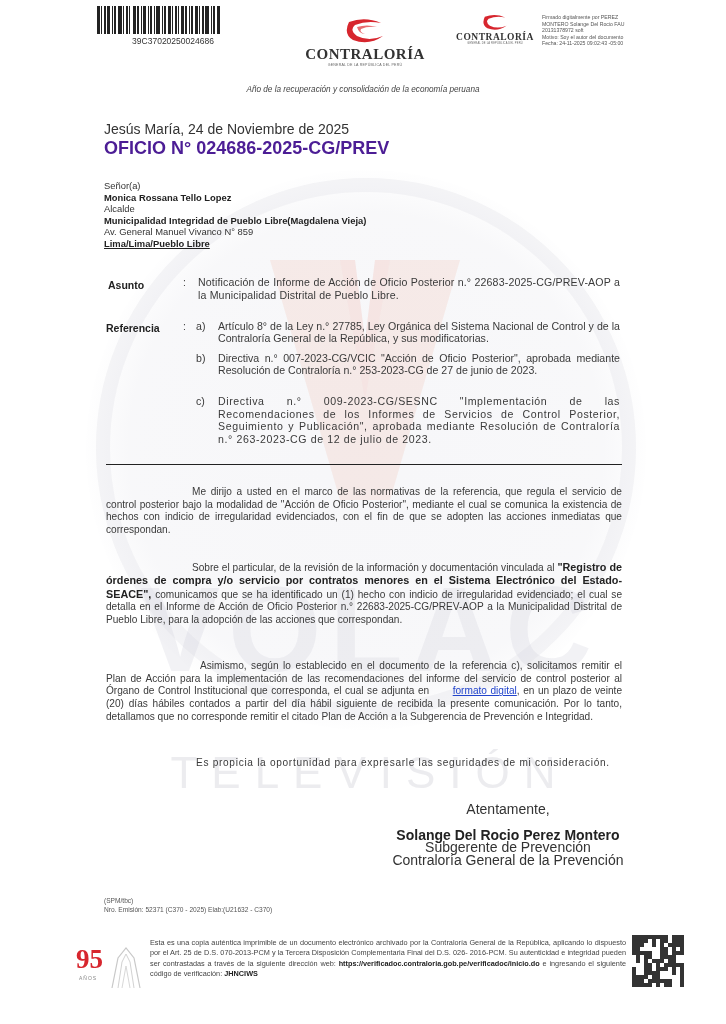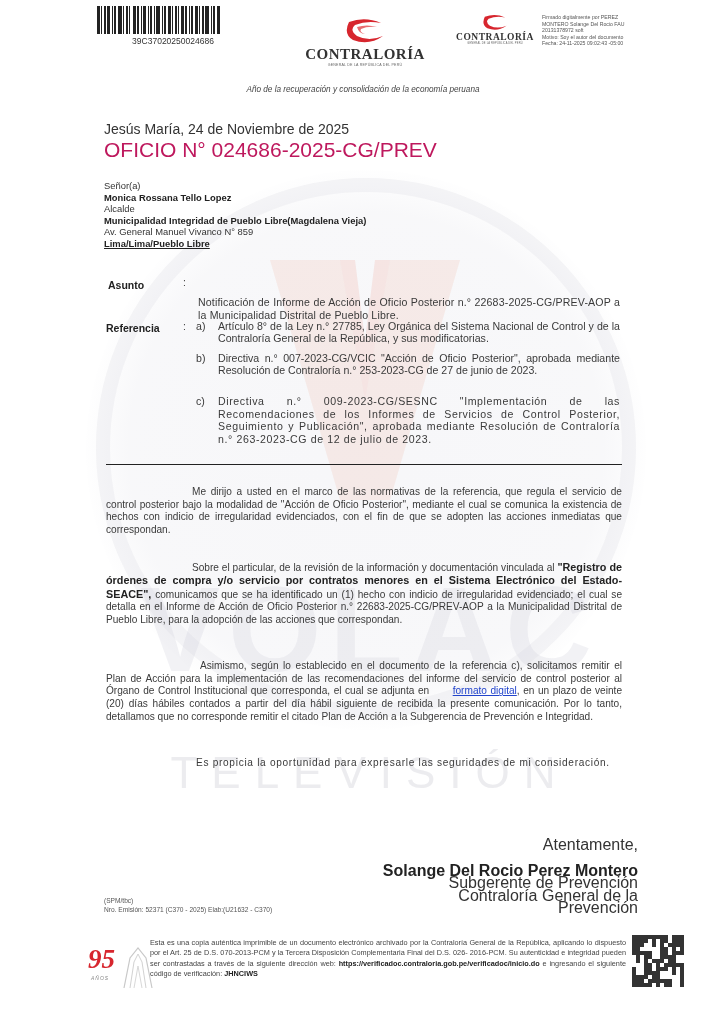--- a/index.html
+++ b/index.html
@@ -22,48 +22,48 @@
   .barcode span { display:block; height:100%; background:#222; }
   .barcode-num { position:absolute; left:97px; top:36px; width:152px; text-align:center; font-size:8.5px; color:#333; }
   .logo { position:absolute; text-align:center; }
   .logo .word { font-family:"Liberation Serif", serif; font-weight:bold; color:#333; letter-spacing:0.5px; }
   .logo .sub { color:#666; letter-spacing:0.2px; }
   .sigstamp { position:absolute; left:542px; top:14px; width:140px; font-size:5.2px; line-height:6.6px; color:#555; }
   .motto { position:absolute; left:180px; top:84px; width:366px; text-align:center; font-style:italic;
            font-size:8.2px; line-height:11px; color:#444; }
 
   .place-date { position:absolute; left:104px; top:121px; font-size:14px; color:#333; }
-  .oficio { position:absolute; left:104px; top:138px; font-size:21px; font-weight:normal; color:#be185d; }
+  .oficio { position:absolute; left:104px; top:138px; font-size:18px; font-weight:bold; color:#4c1d95; }
 
   .addressee { position:absolute; left:104px; top:180px; font-size:9.4px; line-height:11.6px; color:#333; }
   .addressee .b { font-weight:bold; color:#222; }
   .addressee .u { text-decoration:underline; }
 
   .lbl { position:absolute; font-size:10.5px; font-weight:bold; color:#222; }
   .colon { position:absolute; font-size:10.5px; color:#444; }
   .asunto-text { position:absolute; left:198px; top:276px; width:422px; font-size:10.6px; line-height:13px;
-                 text-align:justify; color:#3a3a3a; letter-spacing:0.15px;margin-top:20px; }
+                 text-align:justify; color:#3a3a3a; letter-spacing:0.15px; }
   .ref-item { position:absolute; left:196px; width:424px; font-size:10.6px; line-height:12.4px; color:#3a3a3a; display:flex; }
   .ref-item .mark { width:22px; flex:none; }
   .ref-item .txt { flex:1; text-align:justify; }
   .ref-c .txt { letter-spacing:0.6px; }
 
   .rule { position:absolute; left:106px; top:464px; width:516px; height:1px; background:#222; }
 
   .para { position:absolute; left:106px; width:516px; font-size:10.1px; line-height:12.7px; color:#3a3a3a;
           text-align:justify; }
   .para .indent { display:inline-block; width:86px; }
   .para .b { font-weight:bold; color:#222; }
   .para a { color:#2244cc; text-decoration:underline;padding-left:20px; }
 
-  .closing { position:absolute; left:378px; width:260px; text-align:right; font-size:16px; line-height:12.4px; color:#333;margin-top:36px; }
+  .closing { position:absolute; left:378px; width:260px; text-align:center; font-size:14px; line-height:12.4px; color:#333; }
 
   .meta { position:absolute; left:104px; top:897px; font-size:6.6px; line-height:8.6px; color:#555; }
 
-  .footer-logo { position:absolute; left:88px; top:944px; width:70px; height:48px;font-style:italic; }
+  .footer-logo { position:absolute; left:76px; top:944px; width:70px; height:48px; }
   .footer-95 { position:absolute; left:0; top:0; font-family:"Liberation Serif", serif; font-weight:bold; font-size:27px; color:#d7262e; }
   .footer-anos { position:absolute; left:3px; top:31px; font-size:5px; color:#888; letter-spacing:1px; }
   .footer-text { position:absolute; left:150px; top:938px; width:476px; font-size:7.3px; line-height:10.4px;
                  color:#444; text-align:justify; }
   .footer-text .b { font-weight:bold; color:#222; }
   .qr { position:absolute; left:632px; top:935px; width:52px; height:52px; display:grid;
         grid-template-columns:repeat(13,4px); grid-auto-rows:4px; }
   .qr span { background:#333; }
   .qr span.w { background:#fff; }
 </style>

